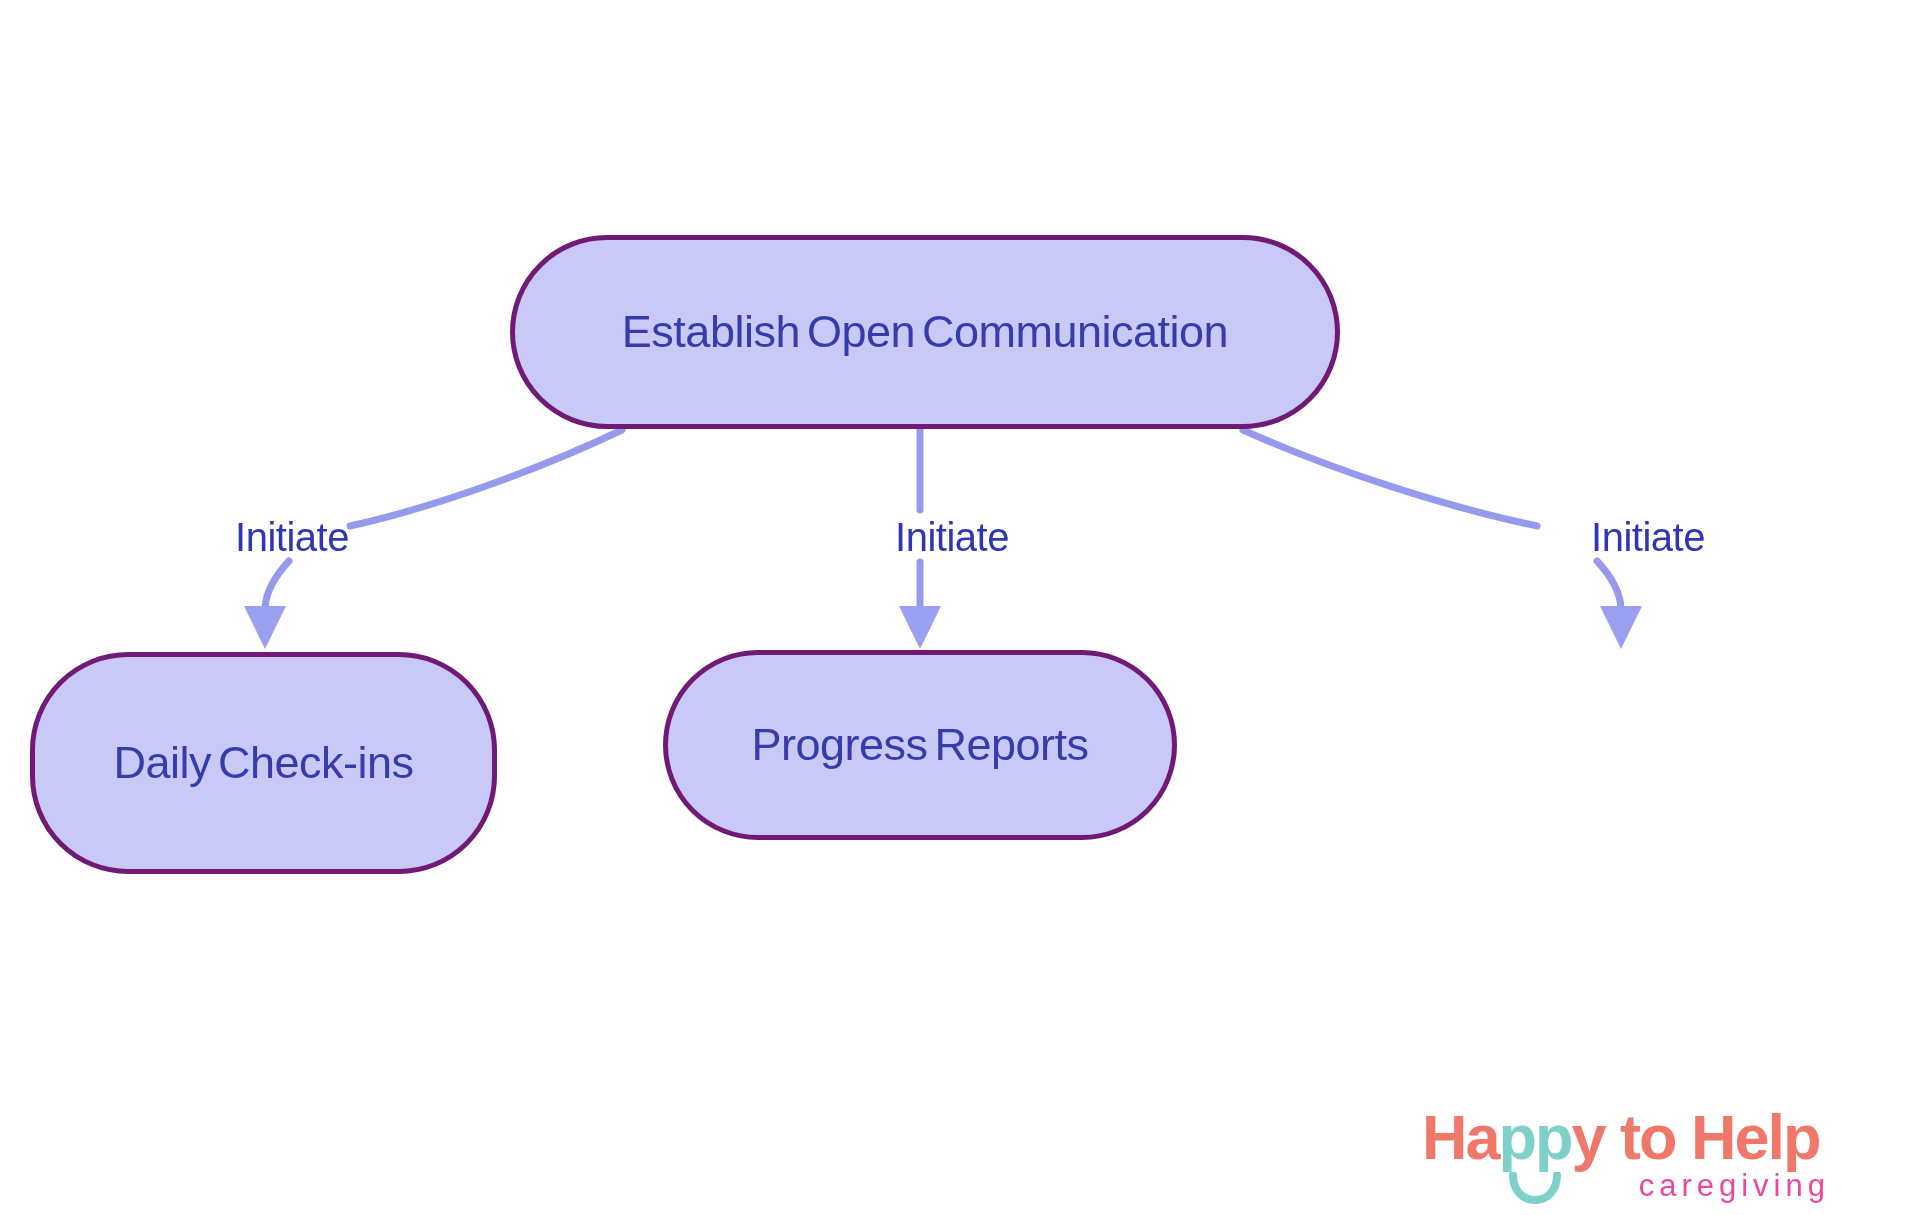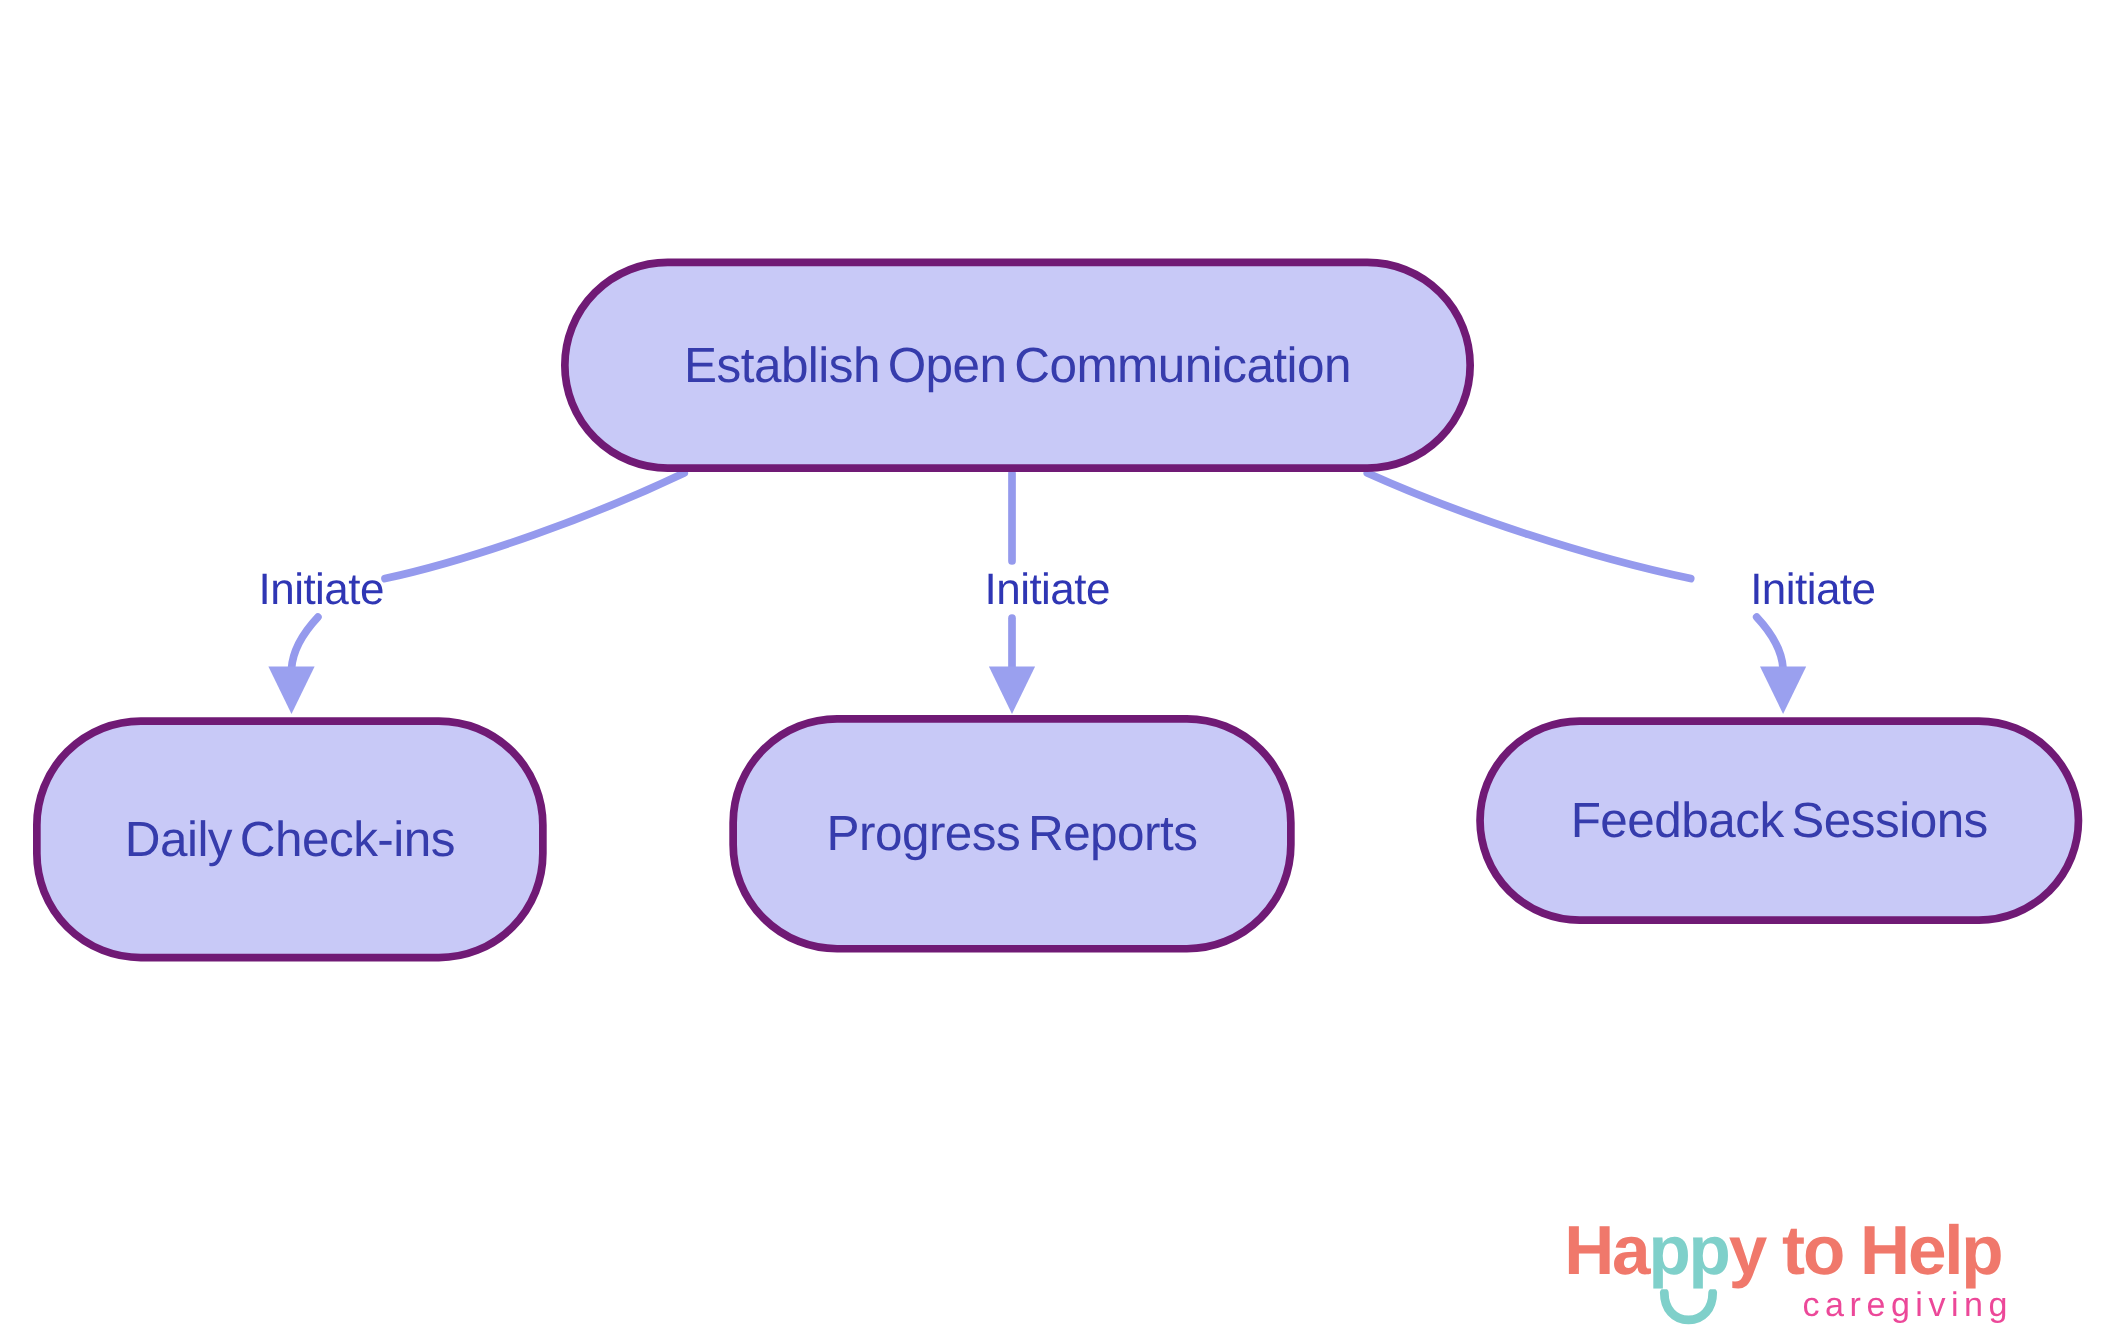--- a/index.html
+++ b/index.html
@@ -8,36 +8,36 @@
     width:1920px; height:1215px;
     overflow:hidden;
     background:#ffffff;
     font-family:"Liberation Sans", sans-serif;
   }
 
   
   .node {
     position:absolute;
     background:#C8C9F7;
-    border:7px solid #701a75;
+    border:5px solid #701a75;
     border-radius:98px;
     box-sizing:border-box;
     display:flex;
     align-items:center;
     justify-content:center;
     color:#363CAC;
     font-size:45px;
     font-weight:400;
     letter-spacing:-0.5px;
     word-spacing:-5px;
     white-space:nowrap;
   }
   #node-root     { left:510px;  top:235px; width:830px; height:194px; }
   #node-daily    { left:30px;   top:652px; width:467px; height:222px; }
-  #node-progress { left:663px;  top:650px; width:514px; height:216px; }
+  #node-progress { left:663px;  top:650px; width:514px; height:190px; }
   #node-feedback { left:1342px; top:652px; width:551px; height:188px; }
 
   
   .edge-label {
     position:absolute;
     transform:translate(-50%,-50%);
     color:#2F36B4;
     font-size:40px;
     letter-spacing:-0.5px;
     white-space:nowrap;
@@ -103,23 +103,20 @@
 
   <div class="node" id="node-root">
     <span>Establish Open Communication</span>
   </div>
   <div class="node" id="node-daily">
     <span>Daily Check-ins</span>
   </div>
   <div class="node" id="node-progress">
     <span>Progress Reports</span>
   </div>
-  <div class="node" id="node-feedback">
-    <span>Feedback Sessions</span>
-  </div>
 
   <div class="edge-label" id="edge-label-1">Initiate</div>
   <div class="edge-label" id="edge-label-2">Initiate</div>
   <div class="edge-label" id="edge-label-3">Initiate</div>
 
   <div id="logo">
     <span class="coral">Ha</span><span class="teal" id="logo-pp"><span>pp</span><svg id="logo-smile" viewBox="0 0 54 32" xmlns="http://www.w3.org/2000/svg">
           <path d="M 5 3 C 5 18, 14 28, 27 28 C 40 28, 49 18, 49 3" fill="none" stroke="#7FD0CA" stroke-width="8" stroke-linecap="round"></path>
         </svg></span><span class="coral">y to Help</span>
   </div>

